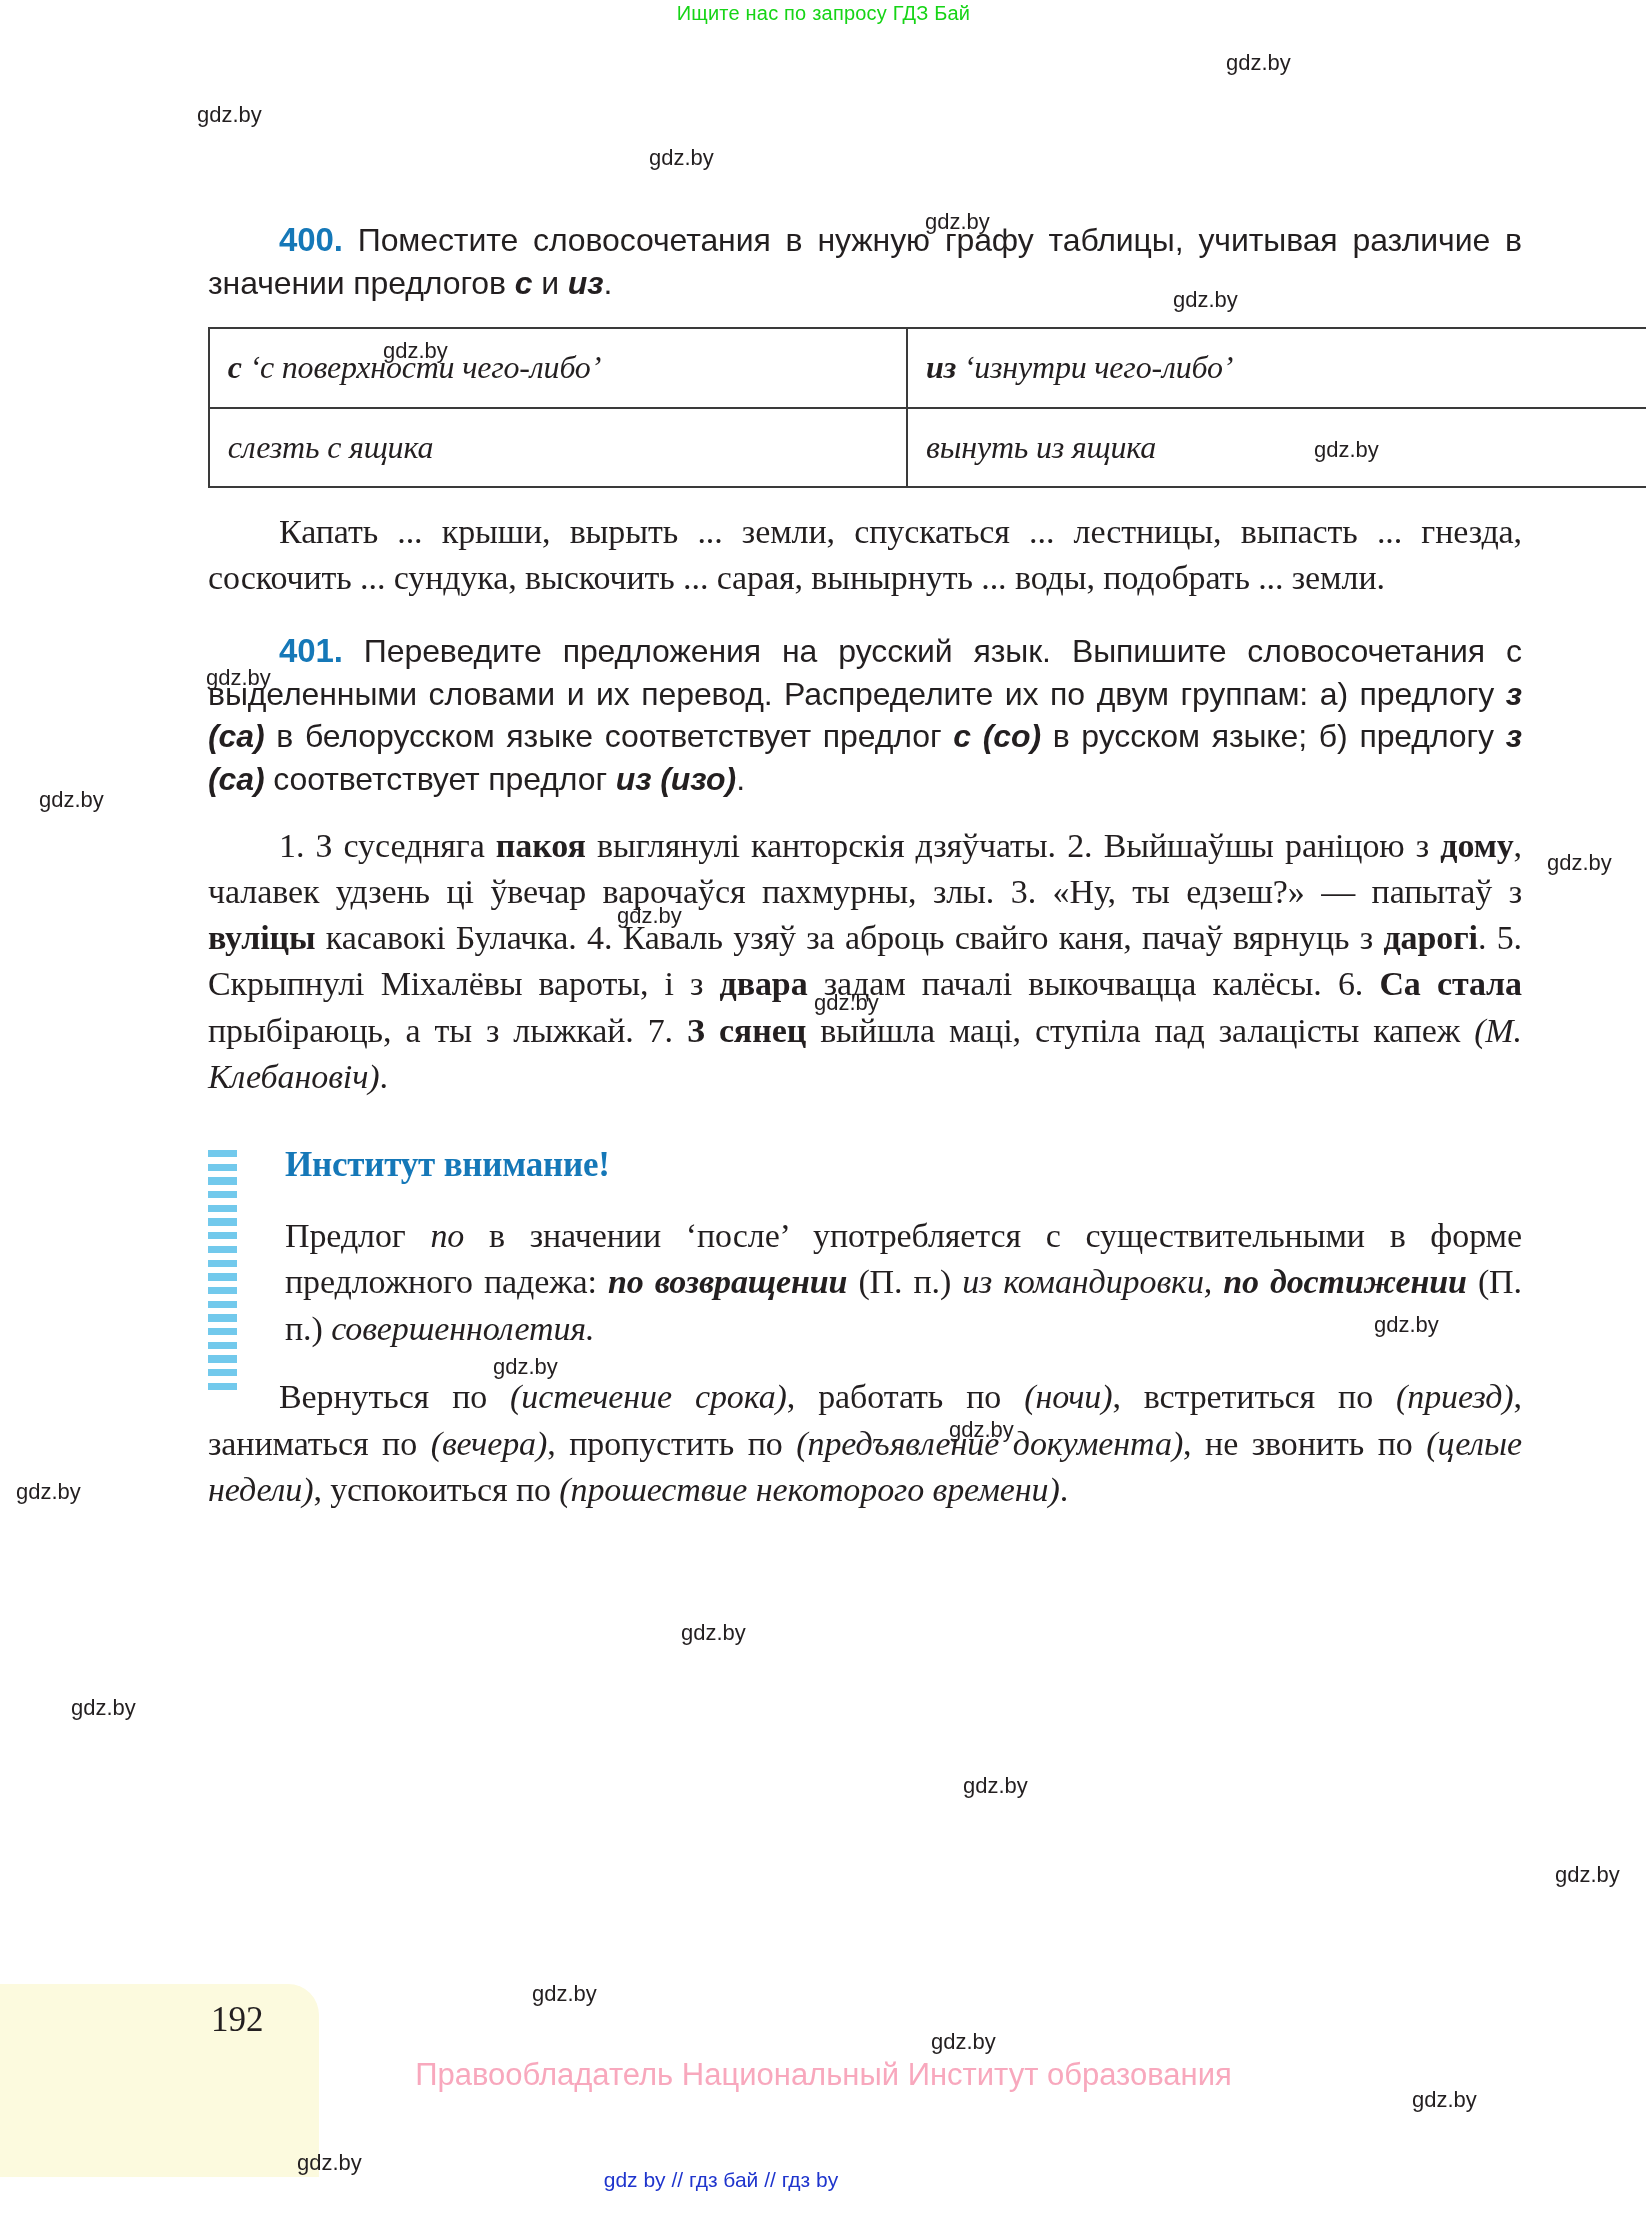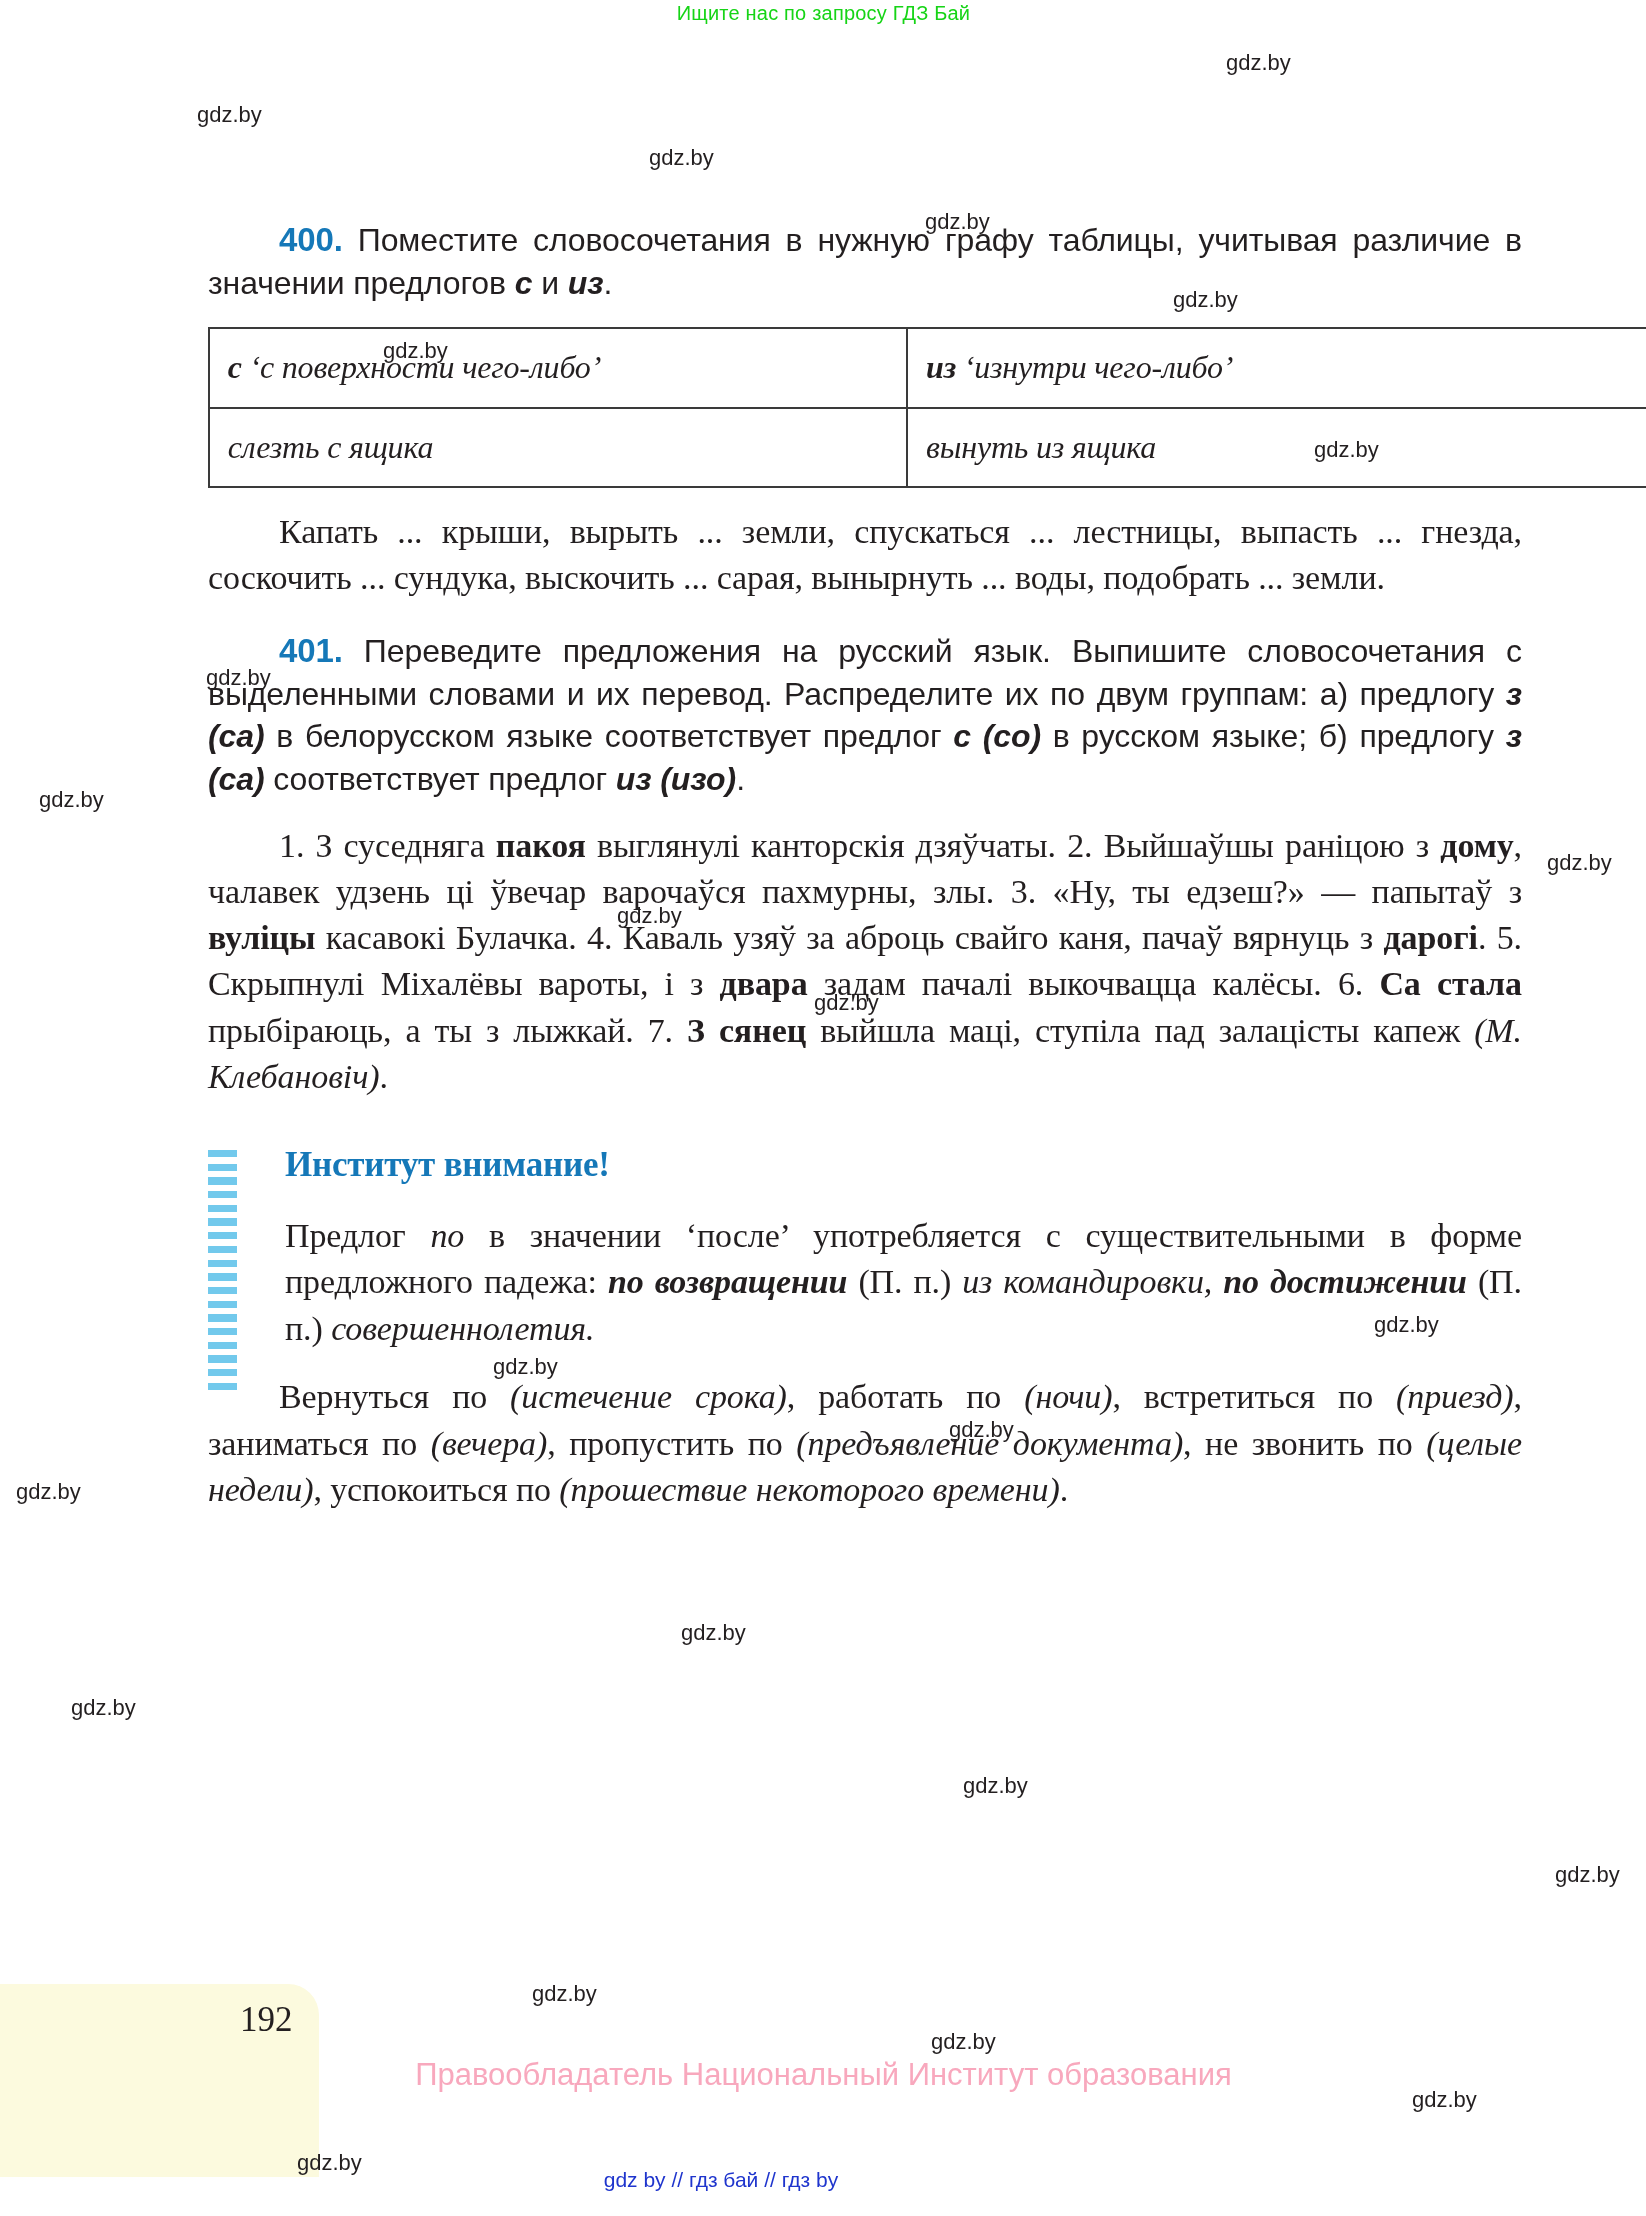--- a/index.html
+++ b/index.html
@@ -142,21 +142,20 @@
   .callout-body b { font-weight: bold; font-style: italic; }
 
   
   .page-number {
     position: absolute;
     left: 211px;
     top: 2000px;
     font-size: 35px;
     color: #231f20;
     z-index: 3;
-    margin-left: 29px;
   }
   .copyright {
     position: absolute;
     left: 0;
     top: 2057px;
     width: 1647px;
     text-align: center;
     font-family: "Liberation Sans", sans-serif;
     font-size: 31px;
     color: #f8a8bd;

